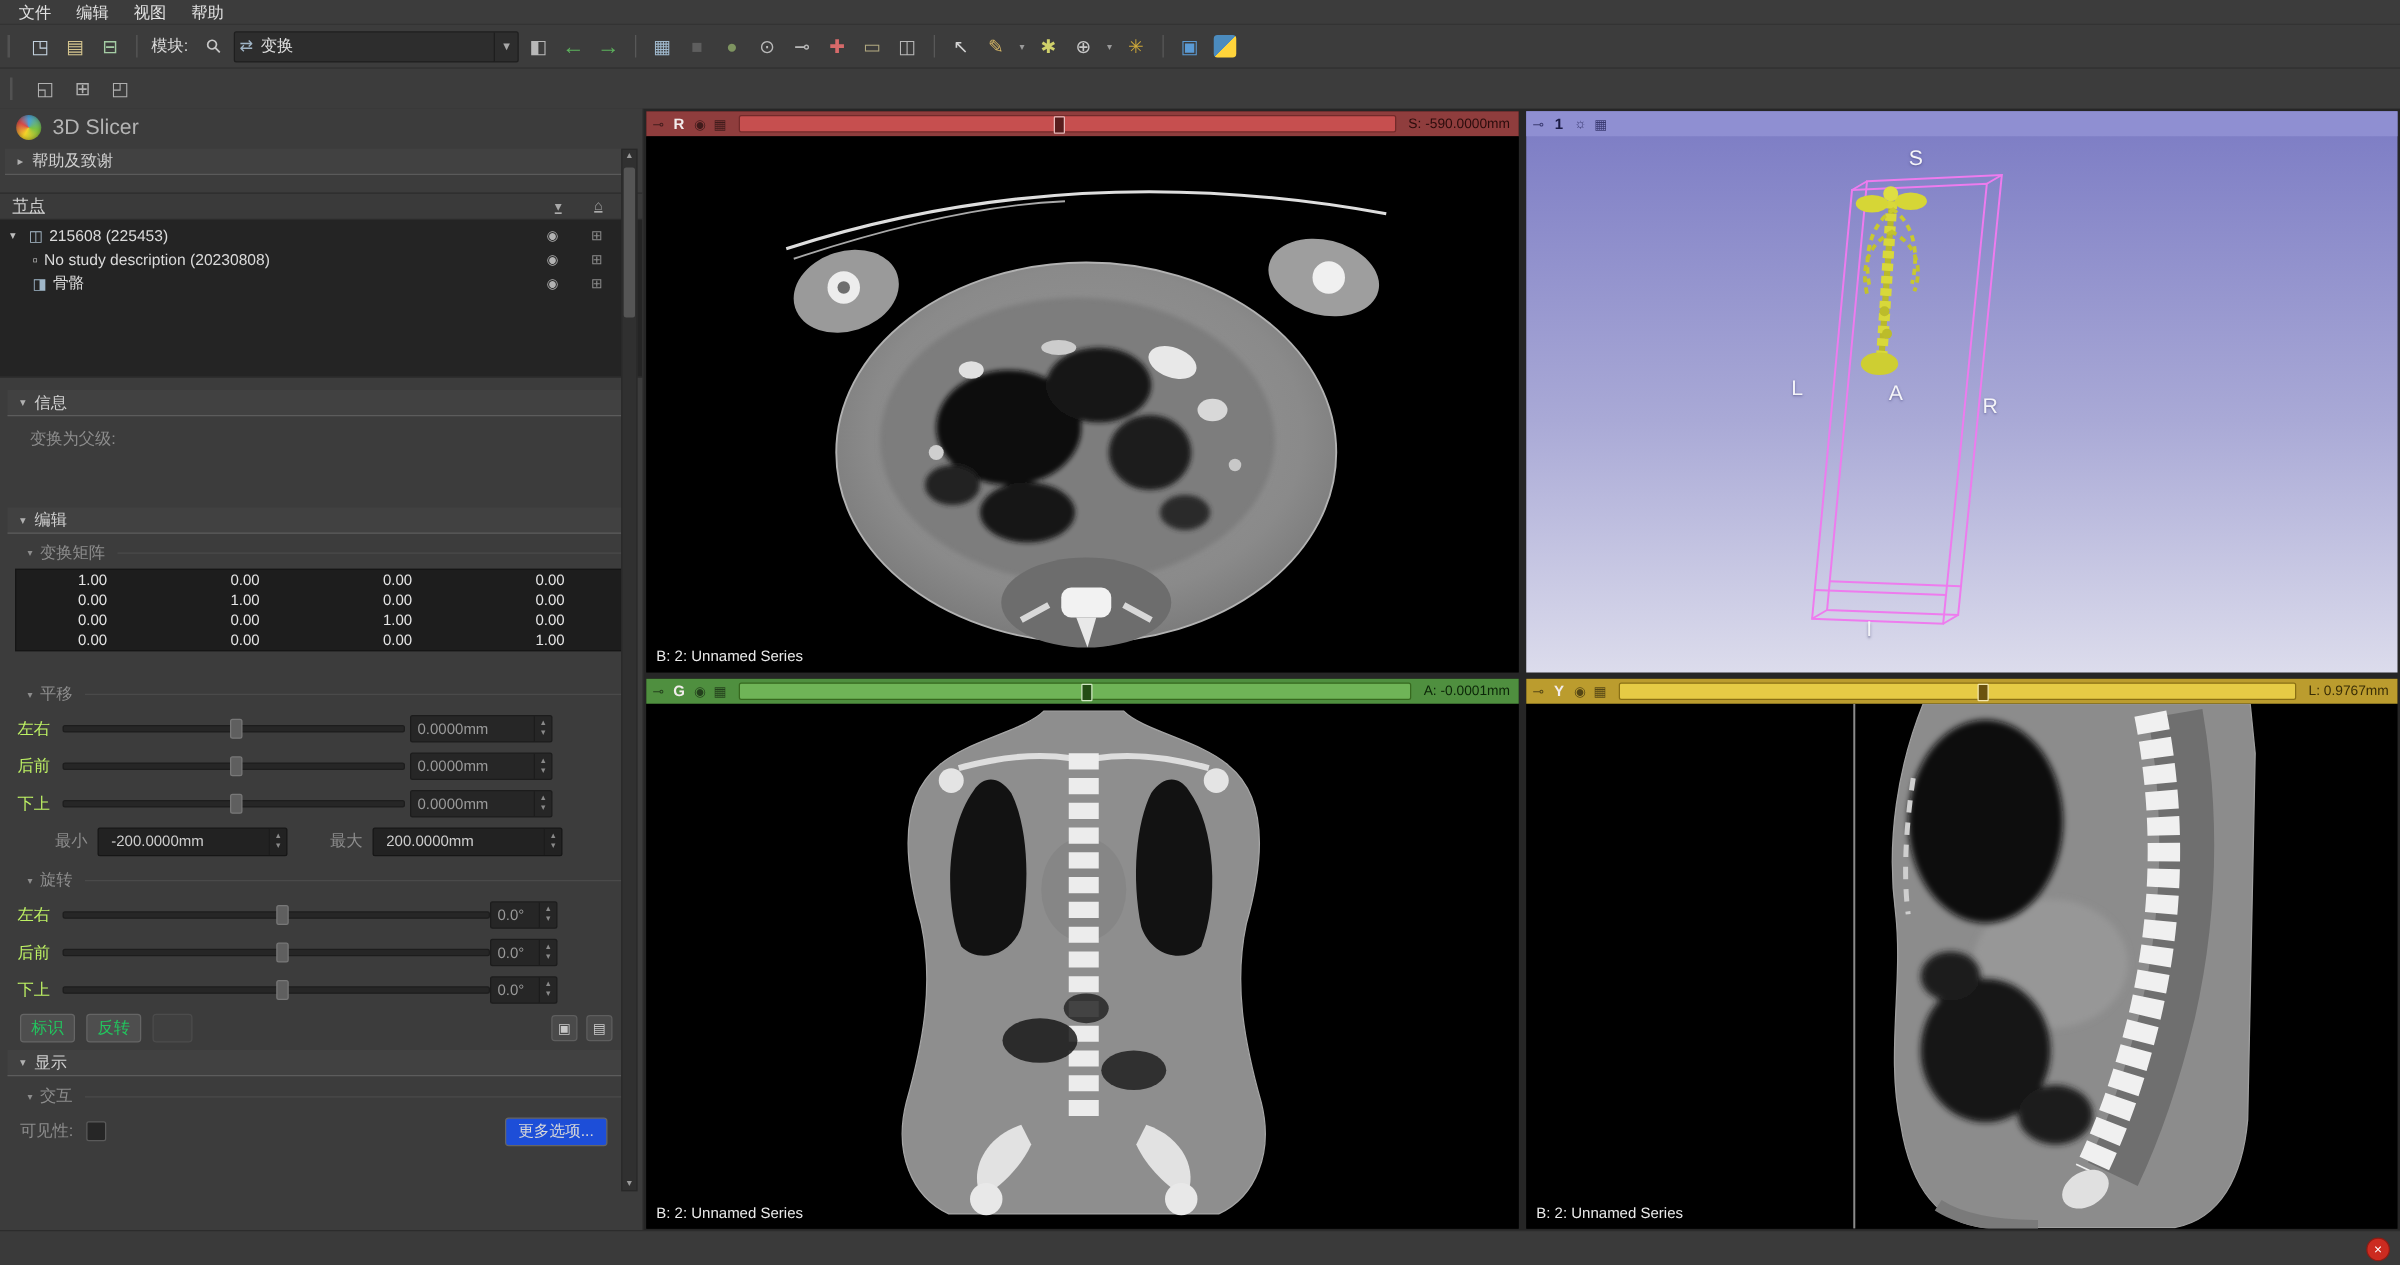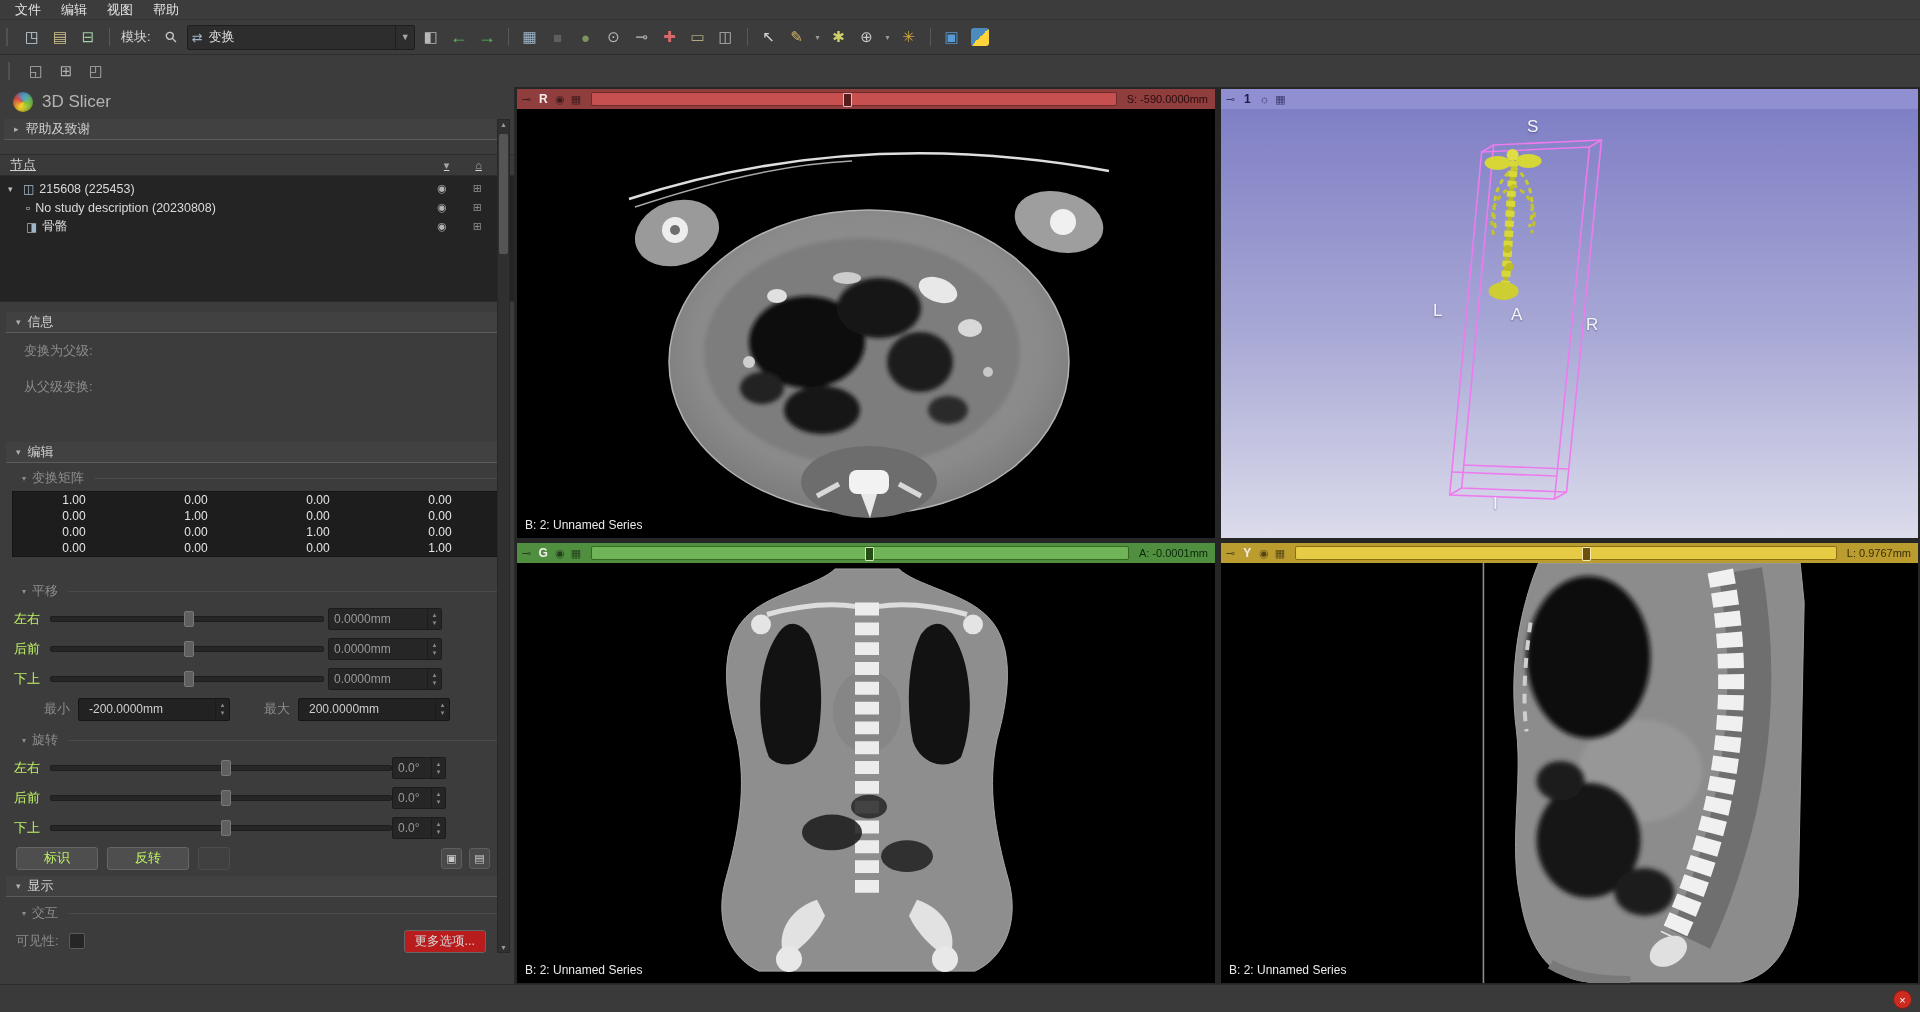--- a/index.html
+++ b/index.html
@@ -66,29 +66,29 @@
   .rot .spinbox{width:52px;margin-right:54px;}
   .spin-val{flex:1;padding-left:5px;text-align:left;}
   .spins{width:13px;display:flex;flex-direction:column;align-items:center;border-left:1px solid #1c1c1c;height:100%;justify-content:center;color:#8a8a8a;}
   .spins i{font-style:normal;font-size:7px;line-height:8px;}
   .minmax-row{display:flex;align-items:center;padding-left:44px;margin-top:9px;height:22px;}
   .minmax-row .fld{width:150px;height:21px;background:#222;border:1px solid #161616;border-radius:2px;
       display:flex;align-items:center;color:#cfcfcf;font-size:12px;margin-left:8px;}
   .minmax-row .fld .spin-val{padding-left:10px;}
   .mm2{margin-left:34px;}
   .btn-row{display:flex;align-items:center;padding-left:16px;margin-top:9px;height:22px;}
-  .pbtn{height:21px;padding:0 27px;background:#4e4e4e;border:1px solid #656565;border-radius:3px;
-      color:#bef264;display:inline-flex;align-items:center;margin-right:9px;font-size:13px;}
+  .pbtn{height:21px;padding:0 8px;background:#4e4e4e;border:1px solid #656565;border-radius:3px;
+      color:#22c55e;display:inline-flex;align-items:center;margin-right:9px;font-size:13px;}
   .pbtn.disabled{background:#404040;border-color:#4c4c4c;color:#767676;width:18px;padding:0 6px;}
   .btn-row .right{margin-left:auto;margin-right:24px;display:flex;gap:7px;}
   .sq-btn{width:19px;height:19px;background:#4a4a4a;border:1px solid #5e5e5e;border-radius:3px;
       display:inline-flex;align-items:center;justify-content:center;font-size:11px;color:#c8c8c8;}
   .vis-row{display:flex;align-items:center;padding-left:16px;margin-top:10px;height:20px;color:#8d8d8d;}
   .checkbox{width:14px;height:14px;background:#262626;border:1px solid #5a5a5a;border-radius:2px;margin-left:10px;flex:0 0 14px;}
-  .more-btn{margin-left:auto;margin-right:28px;height:21px;padding:0 10px;background:#b91c1c;border:1px solid #656565;
+  .more-btn{margin-left:auto;margin-right:28px;height:21px;padding:0 10px;background:#1d4ed8;border:1px solid #656565;
       border-radius:3px;color:#d8d8d8;display:inline-flex;align-items:center;font-size:12.5px;}
   .vrow{display:flex;align-items:center;padding-left:16px;height:17px;margin-top:3px;color:#8d8d8d;}
   .panel-scroll{position:absolute;top:32px;bottom:32px;right:4px;width:11px;background:#303030;border:1px solid #282828;}
   .panel-scroll .up,.panel-scroll .dn{position:absolute;left:0;width:100%;text-align:center;font-size:7px;color:#9a9a9a;}
   .panel-scroll .up{top:1px;} .panel-scroll .dn{bottom:1px;}
   .panel-scroll .thumb{position:absolute;left:1px;right:1px;top:14px;height:120px;background:#555;border-radius:2px;}
 
   
   .view{position:absolute;background:#000;}
   .v-red{left:2px;top:2px;width:698px;height:449px;}
@@ -237,21 +237,20 @@
             <span style="color:#8a8a8a">⊞</span>
           </span>
         </div>
       </div>
 
       <div class="section-bar" style="margin-top:10px;">
         <span class="arr" style="font-size:9px;color:#b0b0b0">▾</span>
         <span>信息</span>
       </div>
       <div class="info-label" style="margin-top:9px;">变换为父级:</div>
-      <div class="info-label" style="margin-top:18px;">从父级变换:</div>
 
       <div class="section-bar" style="margin-top:46px;">
         <span class="arr" style="font-size:9px;color:#b0b0b0">▾</span>
         <span>编辑</span>
       </div>
 
       <div class="sub-bar" style="margin-top:7px;">
         <span style="font-size:8px">▾</span>
         <span>变换矩阵</span>
         <span class="subline"></span>

